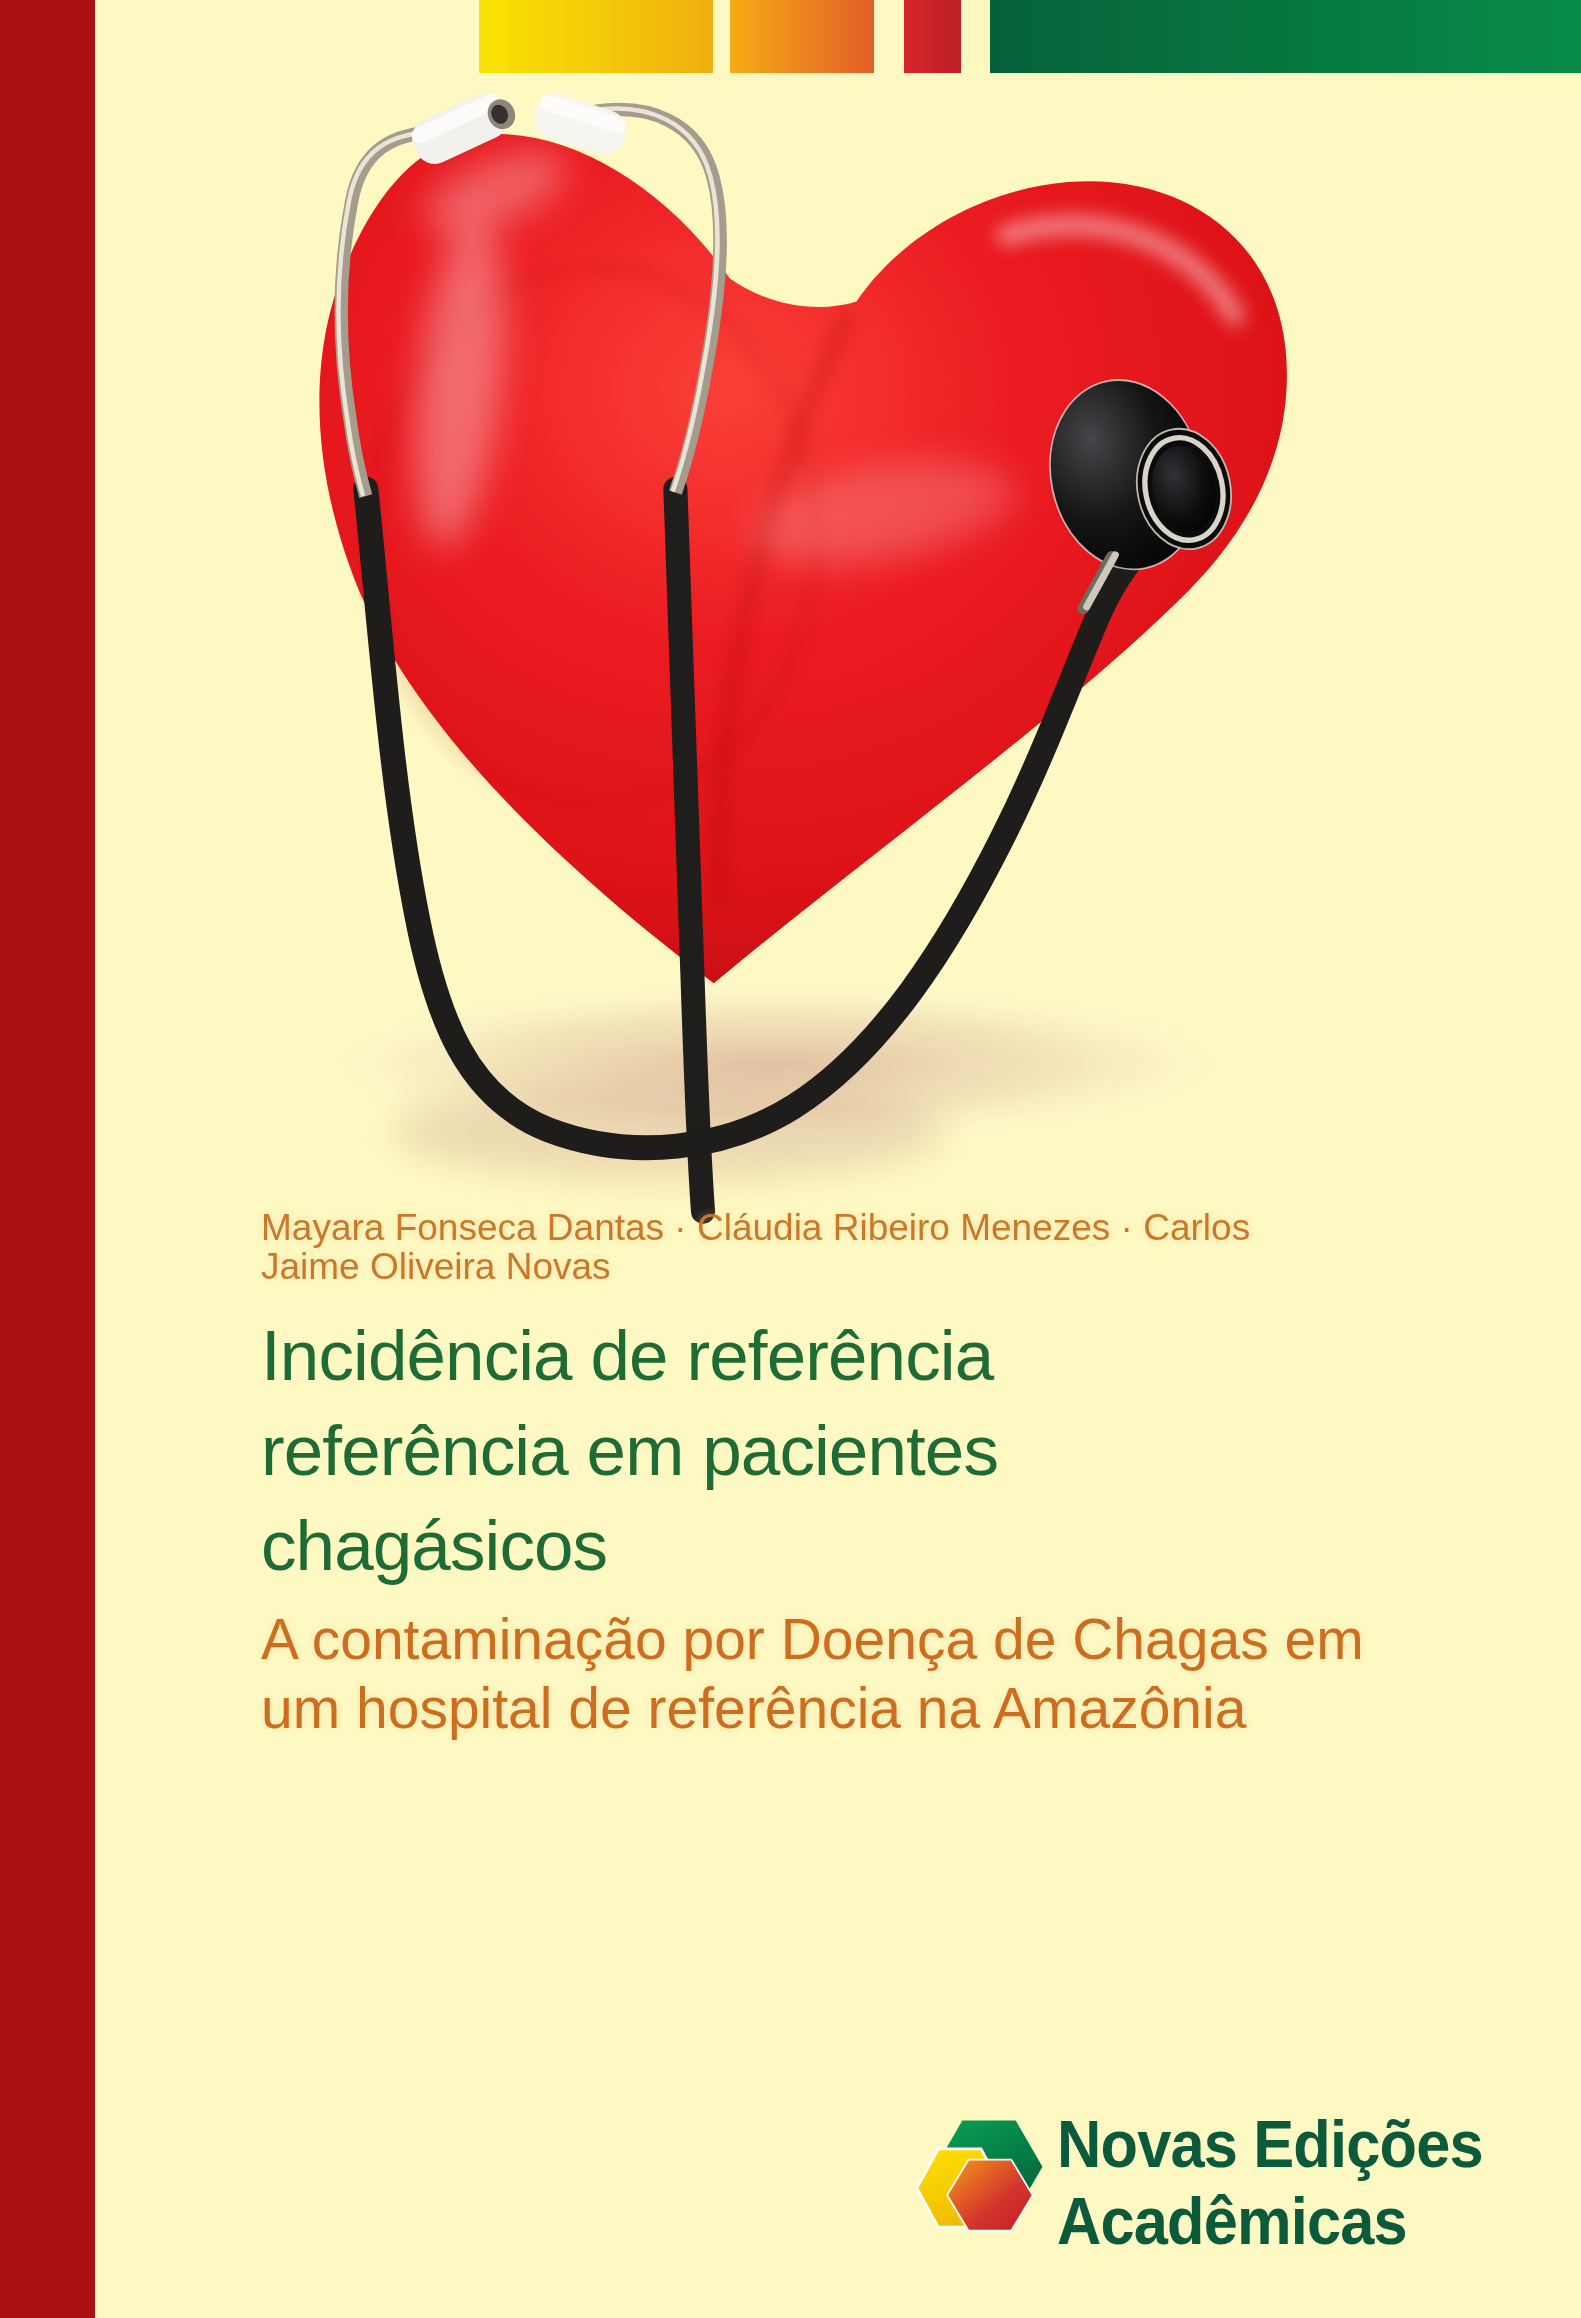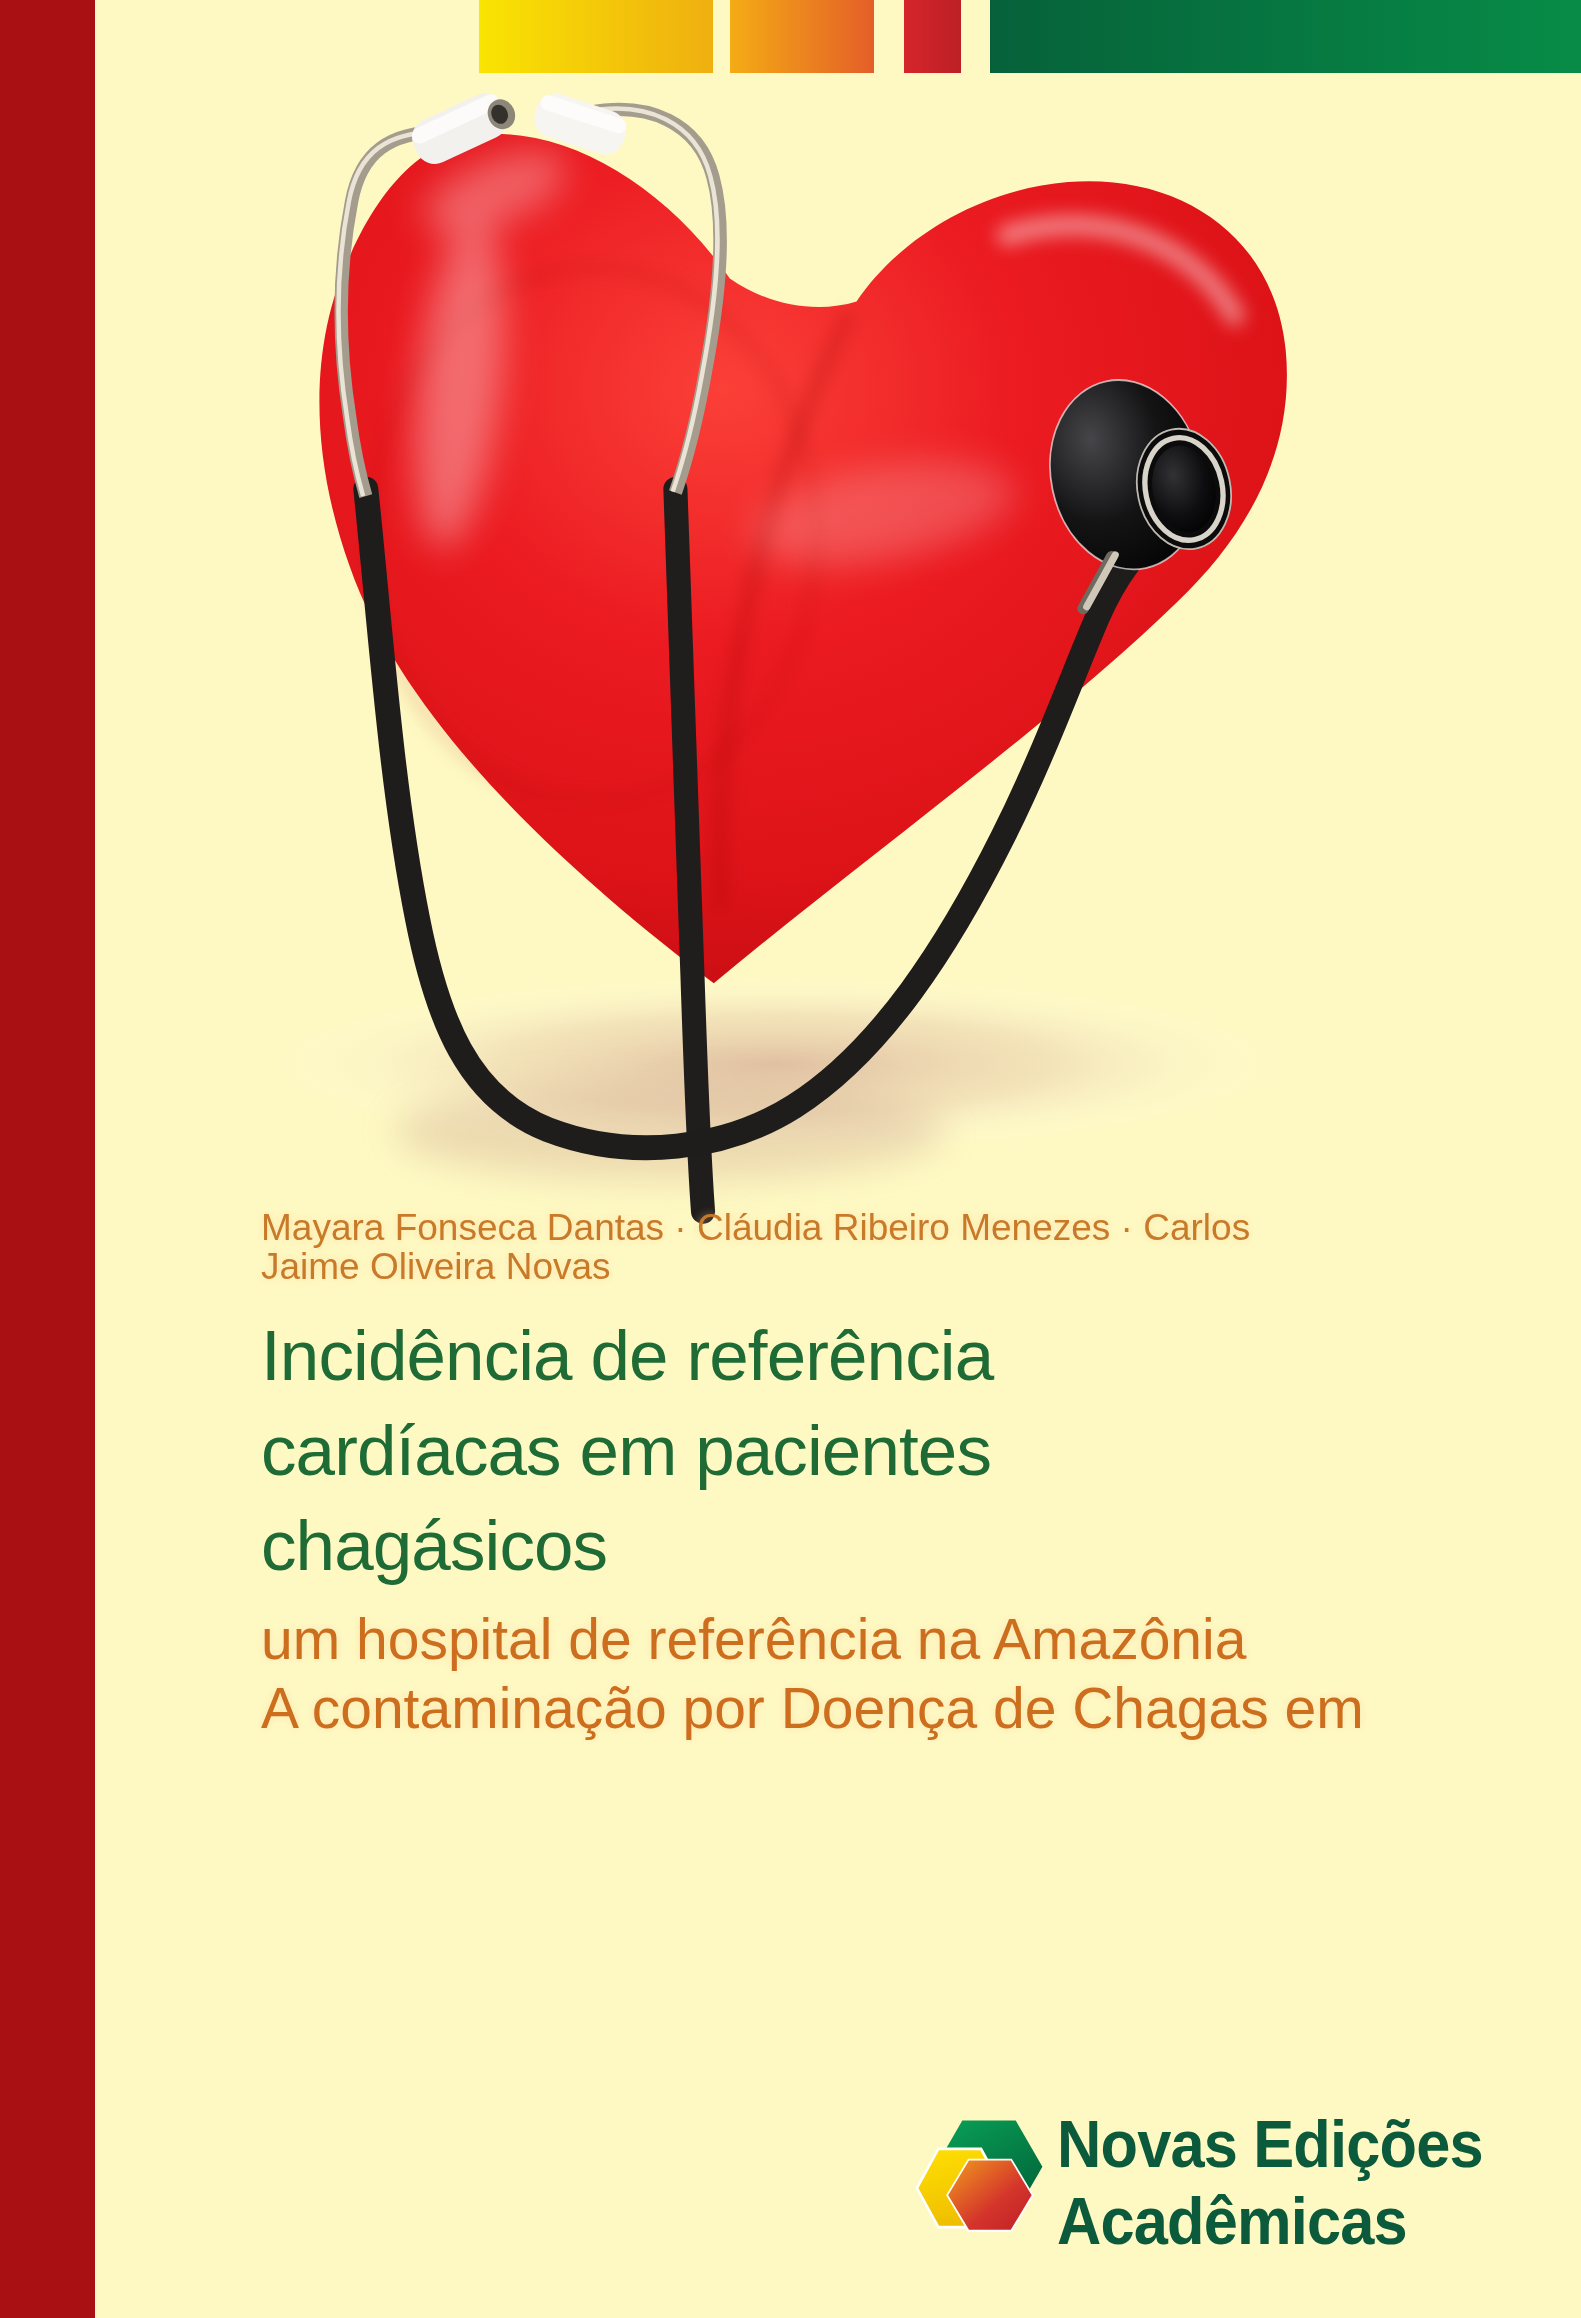--- a/index.html
+++ b/index.html
@@ -134,27 +134,27 @@
     </g>
   </svg>
 
   <div class="authors" style="color: rgb(200, 122, 41);">
     <div class="text-line">Mayara Fonseca Dantas · Cláudia Ribeiro Menezes · Carlos</div>
     <div class="text-line">Jaime Oliveira Novas</div>
   </div>
 
   <div class="title" style="color: rgb(30, 107, 53);">
     <div class="text-line">Incidência de referência</div>
-    <div class="text-line">cardíacas em pacientes</div>
+    <div class="text-line">referência em pacientes</div>
     <div class="text-line">chagásicos</div>
   </div>
 
   <div class="subtitle" style="color: rgb(204, 110, 30);">
+    <div class="text-line">A contaminação por Doença de Chagas em</div>
     <div class="text-line">um hospital de referência na Amazônia</div>
-    <div class="text-line">A contaminação por Doença de Chagas em</div>
   </div>
 
   <svg class="publisher-logo-svg" viewBox="1000 2358 200 225">
     <defs>
       <linearGradient id="gHexGreen" x1="0" y1="0" x2=".7" y2="1">
         <stop offset="0" stop-color="#0AA158"></stop>
           <stop offset="1" stop-color="#01663A"></stop>
       </linearGradient>
       <linearGradient id="gHexYellow" x1="0" y1="0" x2=".3" y2="1">
         <stop offset="0" stop-color="#FFE003"></stop>

